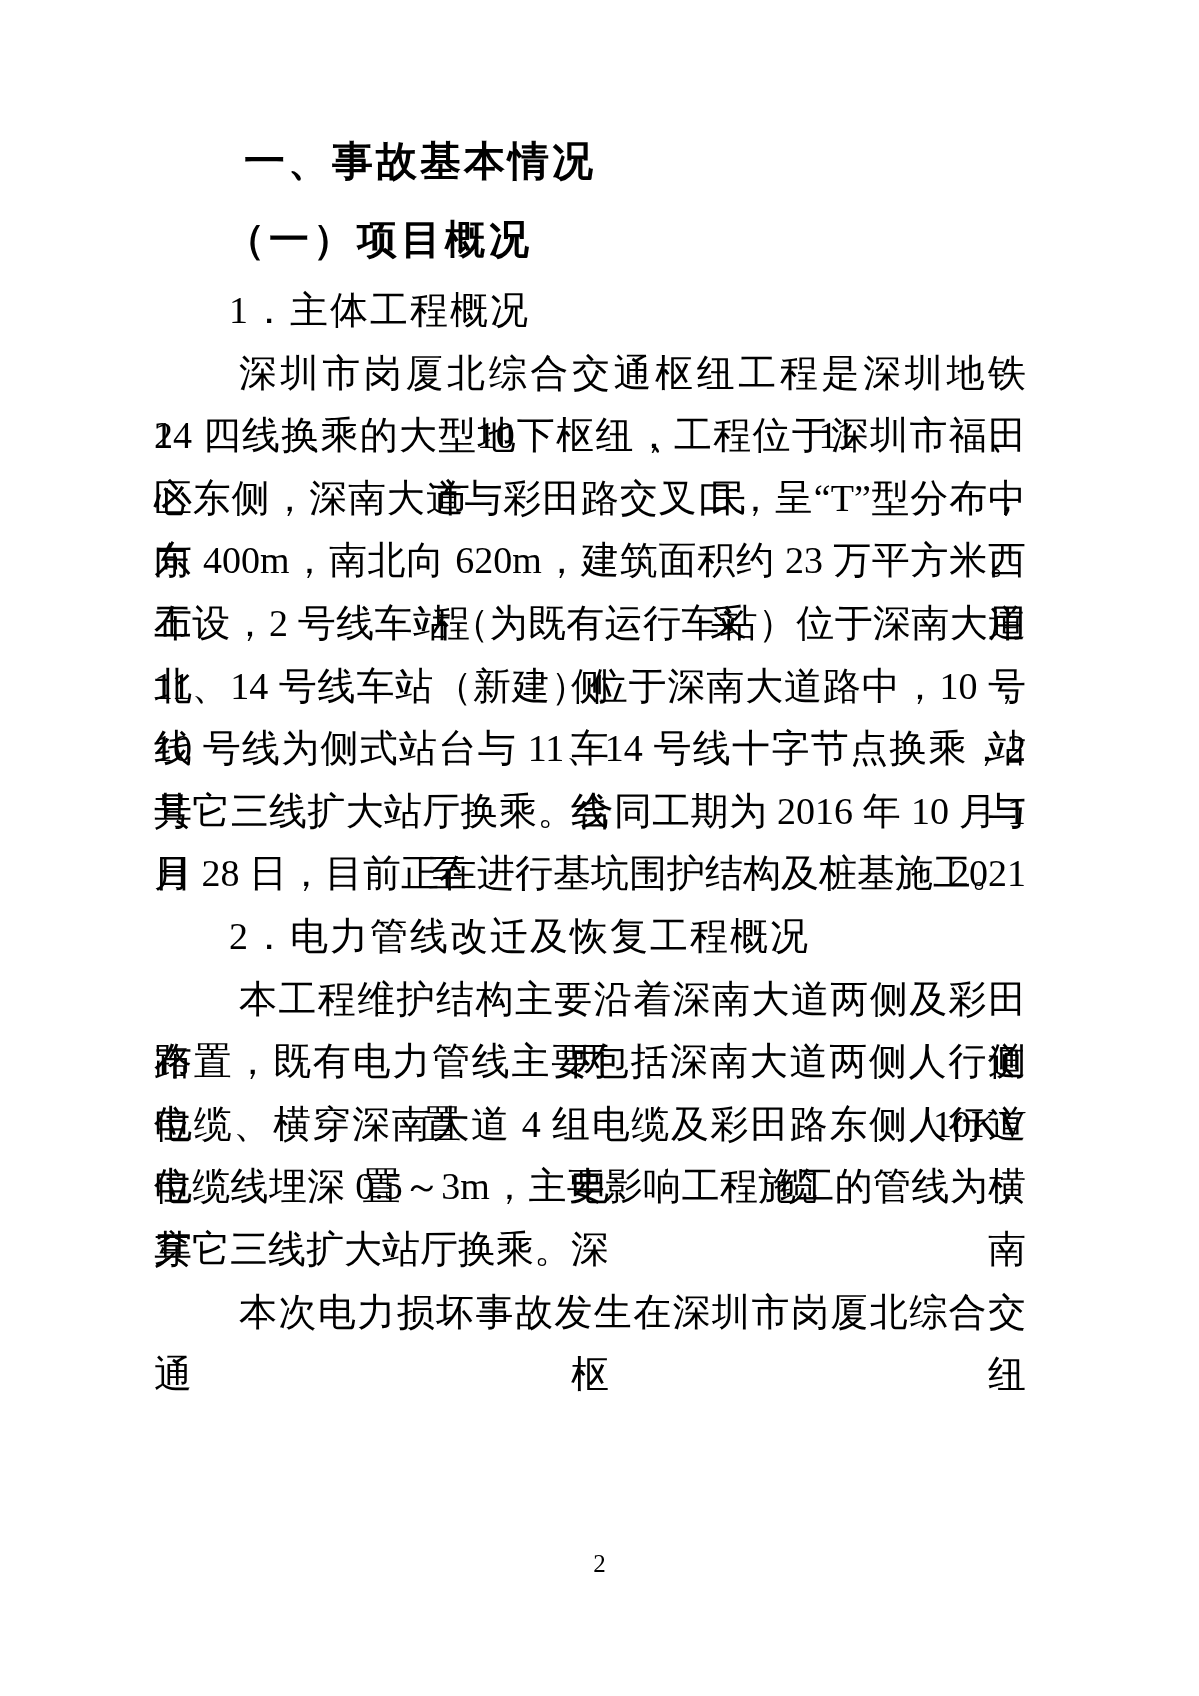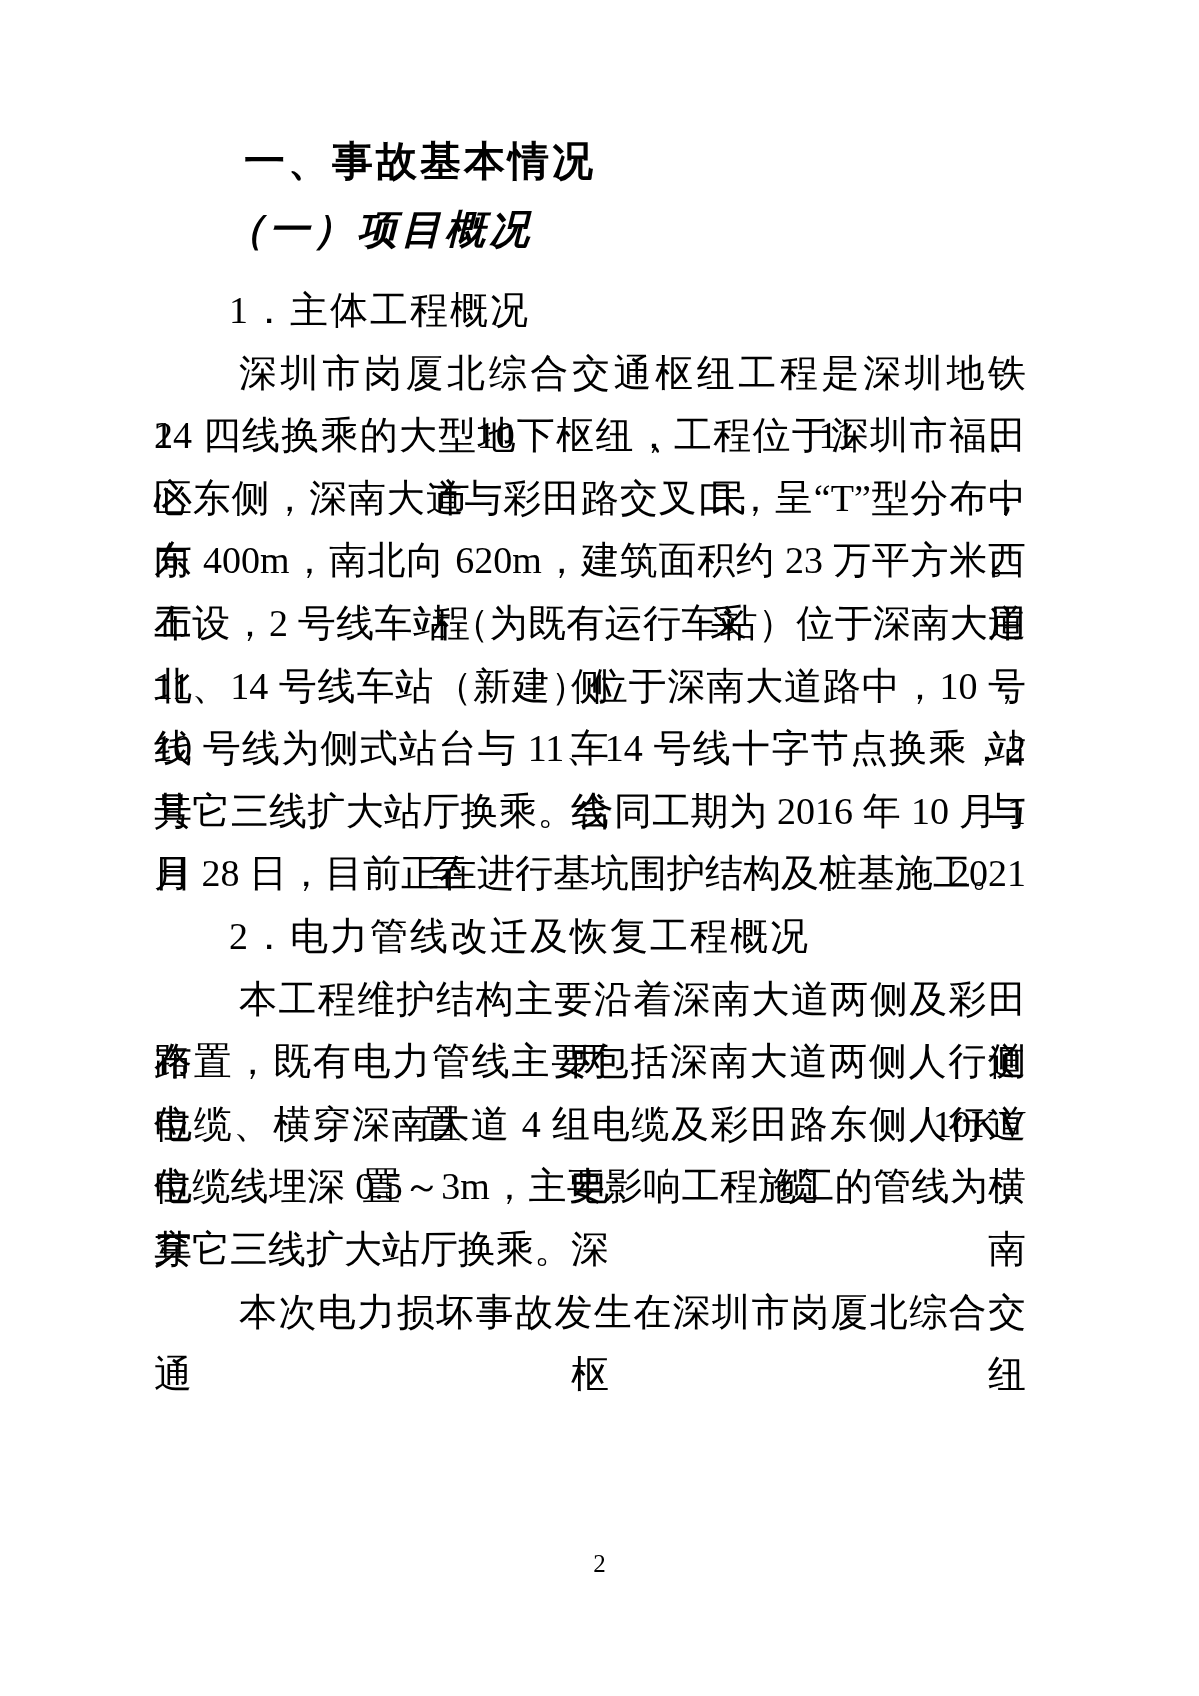--- a/index.html
+++ b/index.html
@@ -22,28 +22,27 @@
     left: 244px;
     font-family: "Liberation Sans", "DejaVu Sans", sans-serif;
     font-size: 41px;
     font-weight: bold;
     letter-spacing: 3px;
     line-height: 50px;
     white-space: nowrap;
   }
   .h2 {
     position: absolute;
-    top: 206px;
+    top: 216px;
     left: 225px;
     font-size: 40px;
     font-weight: bold;
     letter-spacing: 4px;
     line-height: 48px;
     white-space: nowrap;
-    font-style: italic;
   }
   .body-block {
     position: absolute;
     top: 279px;
     left: 154px;
     width: 872px;
   }
   .line {
     height: 62.6px;
     line-height: 62.6px;

